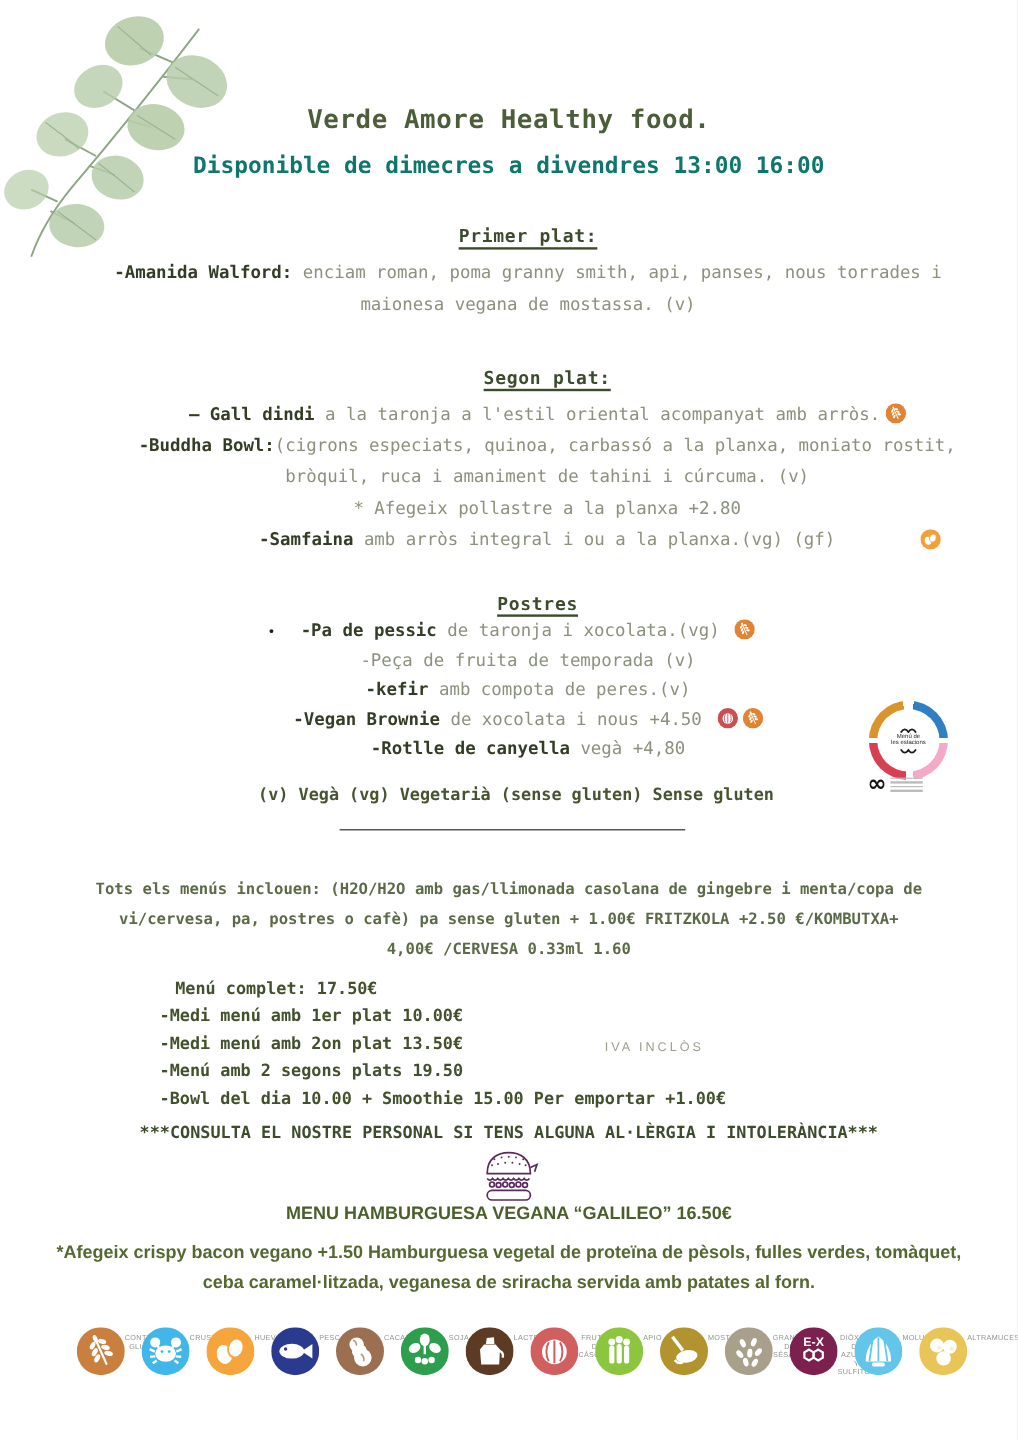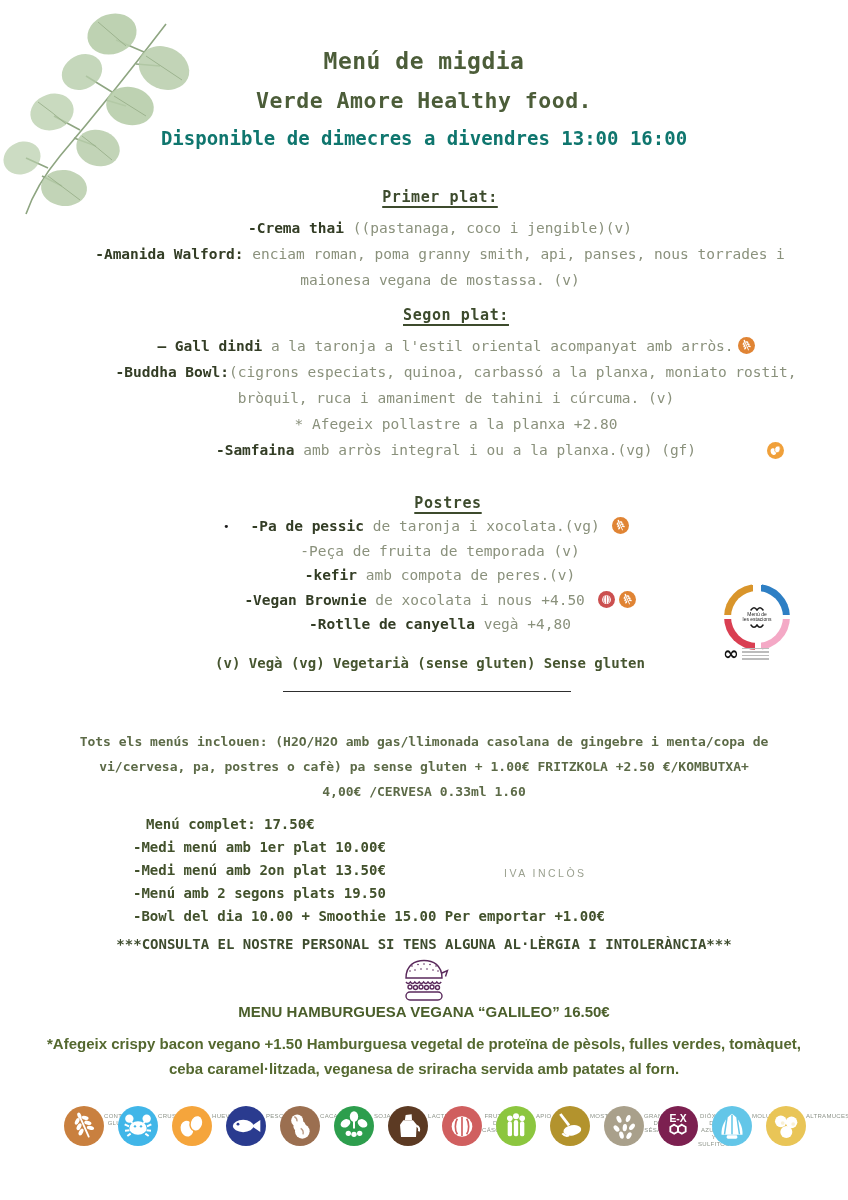--- a/index.html
+++ b/index.html
@@ -104,28 +104,26 @@
     <g fill="none" stroke="#94ab85" stroke-width="1" opacity=".8">
       <path d="M104 16 Q118 28 132 40"></path>
         <path d="M152 50 Q170 62 188 74"></path>
       <path d="M120 90 Q136 100 152 110"></path>
         <path d="M44 96 Q58 106 72 118"></path>
       <path d="M88 130 Q104 142 118 154"></path>
         <path d="M54 170 Q70 182 86 194"></path>
     </g>
   </svg>
 
-  <div class="abs" id="hdr-title">Menú de migdia</div>
   <div class="abs" id="hdr-sub">Verde Amore Healthy food.</div>
   <div class="abs" id="hdr-avail">Disponible de dimecres a divendres 13:00 16:00</div>
 
   <div id="menu-sections">
       <section class="menu-section section-0">
         <div class="section-heading">Primer plat:</div>
-        <div class="menu-item"><span class="item-bold">-Crema thai</span><span class="item-text"> ((pastanaga, coco i jengible)(v)</span></div>
         <div class="menu-item"><span class="item-bold">-Amanida Walford:</span><span class="item-text"> enciam roman, poma granny smith, api, panses, nous torrades i maionesa vegana de mostassa. (v)</span></div>
       </section>
       <section class="menu-section section-1">
         <div class="section-heading">Segon plat:</div>
         <div class="menu-item"><span class="item-bold">– Gall dindi</span><span class="item-text"> a la taronja a l'estil oriental acompanyat amb arròs.</span><span class="dish-icon"><svg viewBox="0 0 24 24" width="17" height="17">
               <circle cx="12" cy="12" r="12" fill="#e08434"></circle>
               <g transform="rotate(-24 12 12)">
                 <rect x="11.45" y="4.5" width="1.1" height="15" rx=".55" fill="#fff"></rect>
                 <g fill="#fff">
                   <ellipse cx="9.4" cy="7.8" rx="2.1" ry="1.15" transform="rotate(-38 9.4 7.8)"></ellipse>

